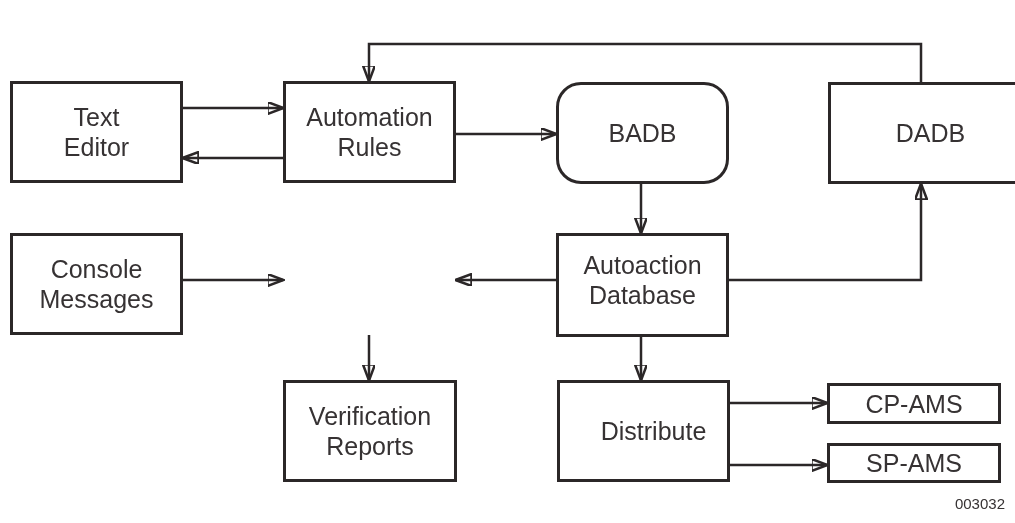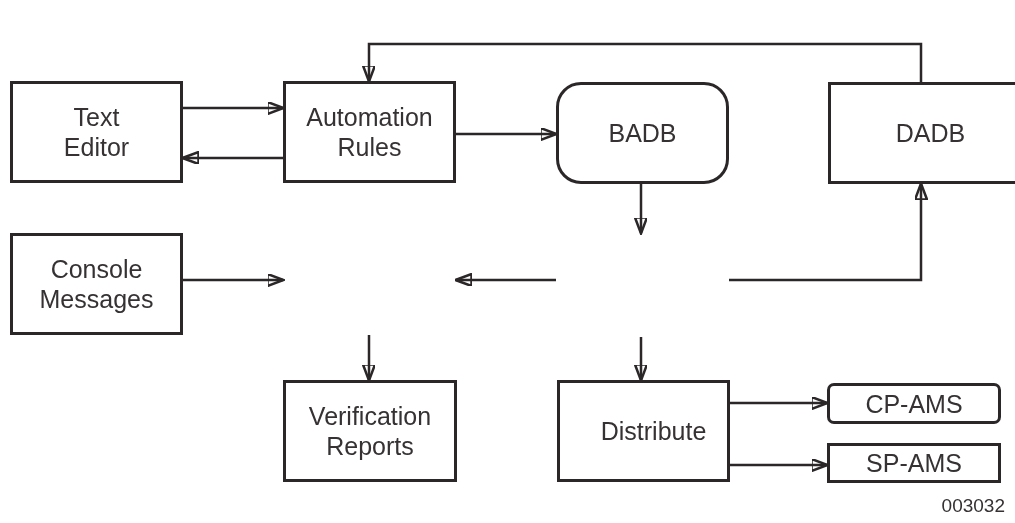--- a/index.html
+++ b/index.html
@@ -43,27 +43,27 @@
   }
   .n-text-editor        { left: 10px;  top: 81px;  width: 173px; height: 102px; text-align: center; }
   .n-automation-rules   { left: 283px; top: 81px;  width: 173px; height: 102px; }
   .n-badb               { left: 556px; top: 82px;  width: 173px; height: 102px; border-radius: 25px; }
   .n-dadb               { left: 828px; top: 82px;  width: 205px; height: 102px; }
   .n-console-messages   { left: 10px;  top: 233px; width: 173px; height: 102px; }
   .n-vadb               { left: 283px; top: 233px; width: 173px; height: 102px; }
   .n-autoaction         { left: 556px; top: 233px; width: 173px; height: 104px; padding-bottom: 10px; }
   .n-verification       { left: 283px; top: 380px; width: 174px; height: 102px; }
   .n-distribute         { left: 557px; top: 380px; width: 173px; height: 102px; padding-left: 20px; }
-  .n-cp-ams             { left: 827px; top: 383px; width: 174px; height: 41px; border-radius: 7px; }
+  .n-cp-ams             { left: 827px; top: 383px; width: 174px; height: 41px; }
   .n-sp-ams             { left: 827px; top: 443px; width: 174px; height: 40px; }
   .figure-number {
     position: absolute;
     right: 10px;
     top: 495px;
-    font-size: 19px;
+    font-size: 15px;
     color: #363233;
   }
 </style>
 </head>
 <body>
 
 <div class="canvas">
 
   <svg class="edges" viewBox="0 0 1015 523" xmlns="http://www.w3.org/2000/svg">
     <defs>
@@ -92,20 +92,22 @@
 Rules</div>
 
   <div class="node n-badb">BADB</div>
 
   <div class="node n-dadb">DADB</div>
 
   <div class="node n-console-messages">Console
 Messages</div>
 
 
+  <div class="node n-autoaction">Autoaction
+Database</div>
 
   <div class="node n-verification">Verification
 Reports</div>
 
   <div class="node n-distribute">Distribute</div>
 
   <div class="node n-cp-ams">CP-AMS</div>
 
   <div class="node n-sp-ams">SP-AMS</div>
 

